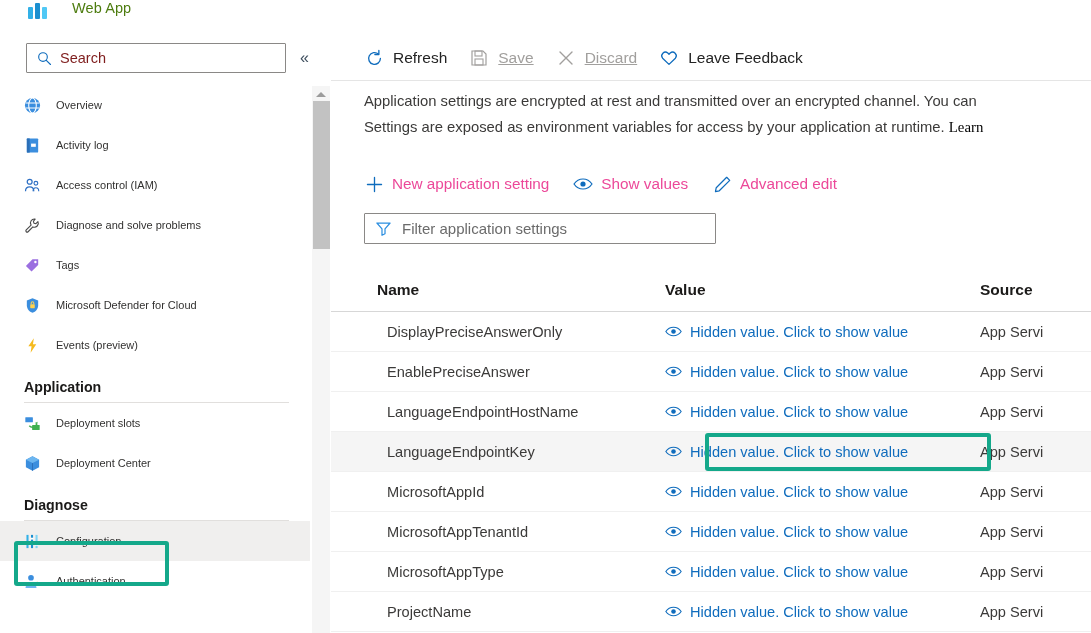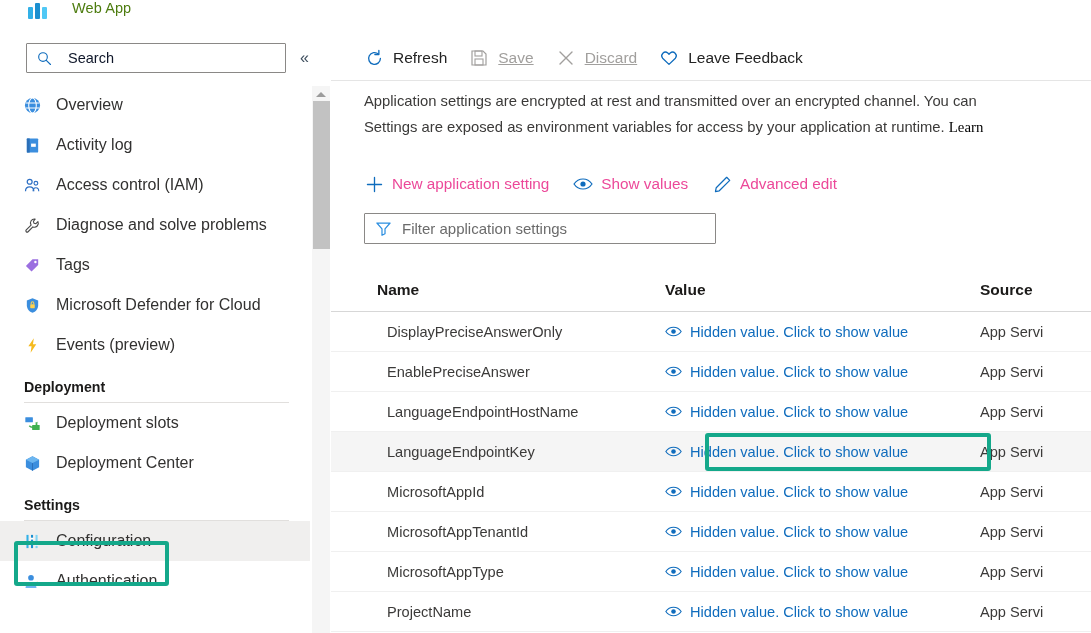--- a/index.html
+++ b/index.html
@@ -68,23 +68,23 @@
     background: #fff;
     display: flex; align-items: center;
     border-radius: 1px;
   }
   .search-icon {
     margin-left: 10px;
     flex: 0 0 auto;
     display: flex;
   }
   .search-placeholder {
-    margin-left: 16px;
+    margin-left: 8px;
     font-size: 14.5px;
-    color: #0f172a;
+    color: #7f1d1d;
   }
   .collapse-chevron {
     margin-left: 14px;
     color: #3f4f5f;
     font-size: 16px;
     line-height: 1;
     cursor: pointer;
     user-select: none;
   }
 
@@ -100,21 +100,21 @@
     cursor: pointer;
     position: relative;
   }
   .nav-item .nav-ico {
     width: 20px; height: 20px;
     flex: 0 0 20px;
     display: flex; align-items: center; justify-content: center;
   }
   .nav-item .nav-label {
     margin-left: 14px;
-    font-size: 16px;
+    font-size: 11px;
     color: #323130;
     white-space: nowrap;
   }
   .nav-item.selected { background: #f0efee; }
 
   .nav-group {
     padding-left: 24px;
     padding-top: 14px;
     padding-right: 21px;
   }
@@ -421,21 +421,21 @@
       <div class="nav-item">
         <span class="nav-ico">
           <svg width="17" height="17" viewBox="0 0 18 18">
               <path d="M10.4 1.2 4.6 9.8h3.4l-1 7 6-9h-3.5z" fill="#f5ba1e"></path>
             </svg>
         </span>
         <span class="nav-label">Events (preview)</span>
       </div>
 
       <div class="nav-group">
-        <div class="nav-group-title">Deployment</div>
+        <div class="nav-group-title">Application</div>
         <div class="nav-group-rule"></div>
       </div>
 
       <div class="nav-item">
         <span class="nav-ico">
           <svg width="17" height="17" viewBox="0 0 18 18">
               <rect x="1.4" y="2.4" width="8" height="5.4" rx=".6" fill="#3b8ede"></rect>
               <path d="M5.6 11.4a4.6 4.6 0 0 0 8-2.6" fill="none" stroke="#3fb04f" stroke-width="1.6"></path>
               <path d="M14.6 7.2l-1 2.2-2.2-1z" fill="#3fb04f"></path>
               <rect x="8.6" y="10.6" width="8" height="5.4" rx=".6" fill="#3fb04f"></rect>
@@ -449,21 +449,21 @@
           <svg width="17" height="17" viewBox="0 0 18 18">
               <path d="M9 1.4 16 5v8l-7 3.6L2 13V5z" fill="#3b8ede"></path>
               <path d="M9 1.4 16 5 9 8.6 2 5z" fill="#6cb6f0"></path>
               <path d="M9 8.6V16.6" stroke="#2b6fb8" stroke-width="1"></path>
             </svg>
         </span>
         <span class="nav-label">Deployment Center</span>
       </div>
 
       <div class="nav-group">
-        <div class="nav-group-title">Settings</div>
+        <div class="nav-group-title">Diagnose</div>
         <div class="nav-group-rule"></div>
       </div>
 
       <div class="nav-item selected">
         <span class="nav-ico">
           <svg width="17" height="17" viewBox="0 0 18 18">
               <rect x="2.6" y="2" width="2.2" height="14" fill="#32b0e7"></rect>
               <rect x="7.4" y="2" width="2.2" height="14" fill="#1b8fd0"></rect>
               <rect x="12.2" y="2" width="2.2" height="14" fill="#7fd4f5"></rect>
               <rect x="2" y="9.6" width="3.4" height="2" fill="#fff"></rect>

